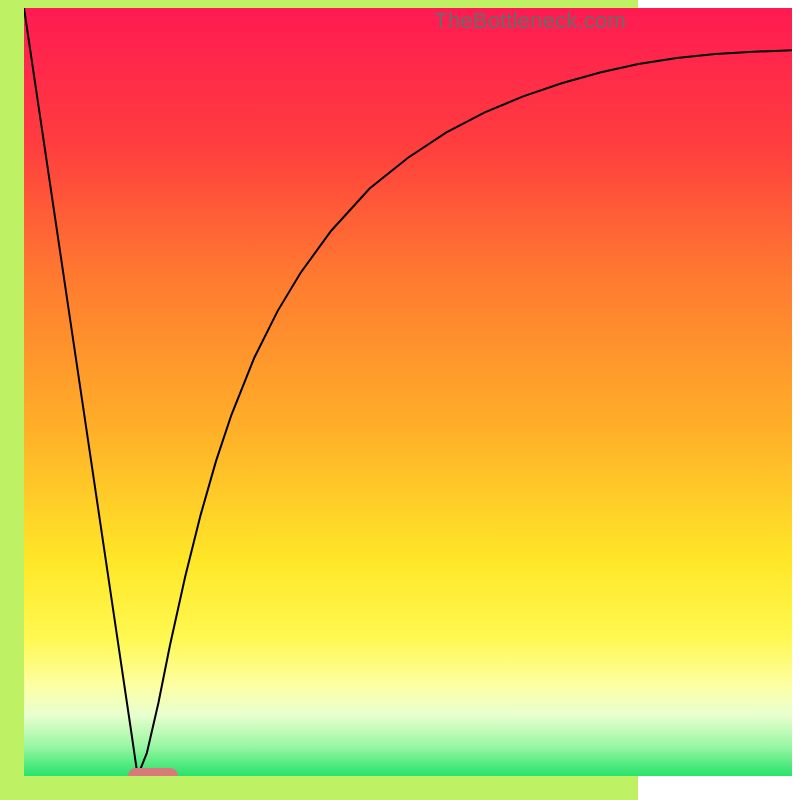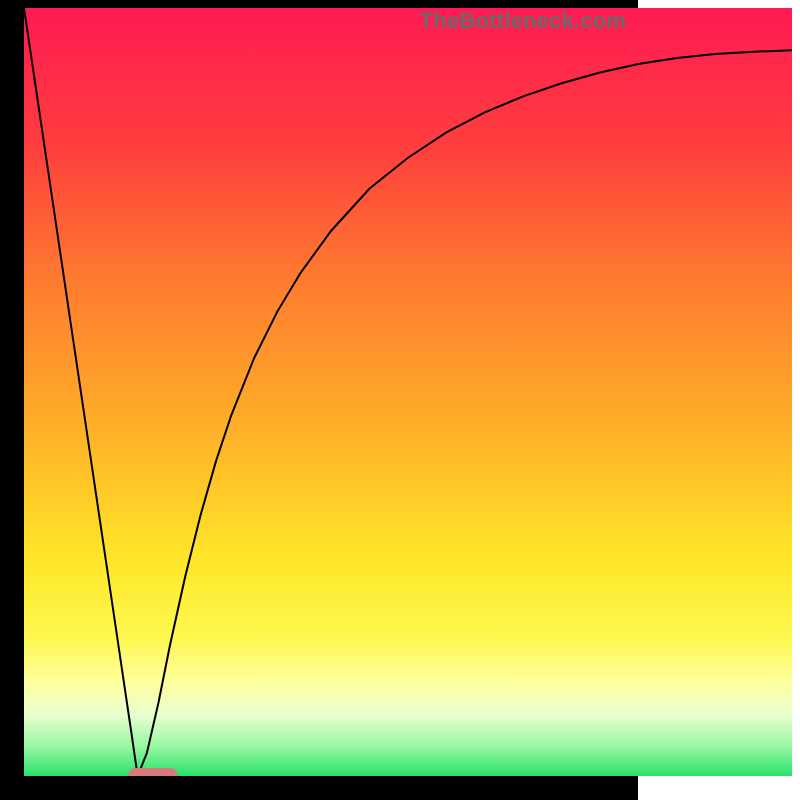--- a/index.html
+++ b/index.html
@@ -1,22 +1,21 @@
 <!DOCTYPE html>
 <html><head>
 <meta charset="utf-8">
 <style>
   * { margin: 0; padding: 0; box-sizing: border-box; }
   html, body { width: 800px; height: 800px; overflow: hidden; }
   .frame {
     width: 638px;
     height: 800px;
-    background: #000000;
+    background: #bef264;
     position: relative;
-    font-weight: bold;
   }
   .plot-area {
     position: absolute;
     left: 24px;
     top: 8px;
     width: 768px;
     height: 768px;
     overflow: hidden;
   }
   .gradient-bg {

